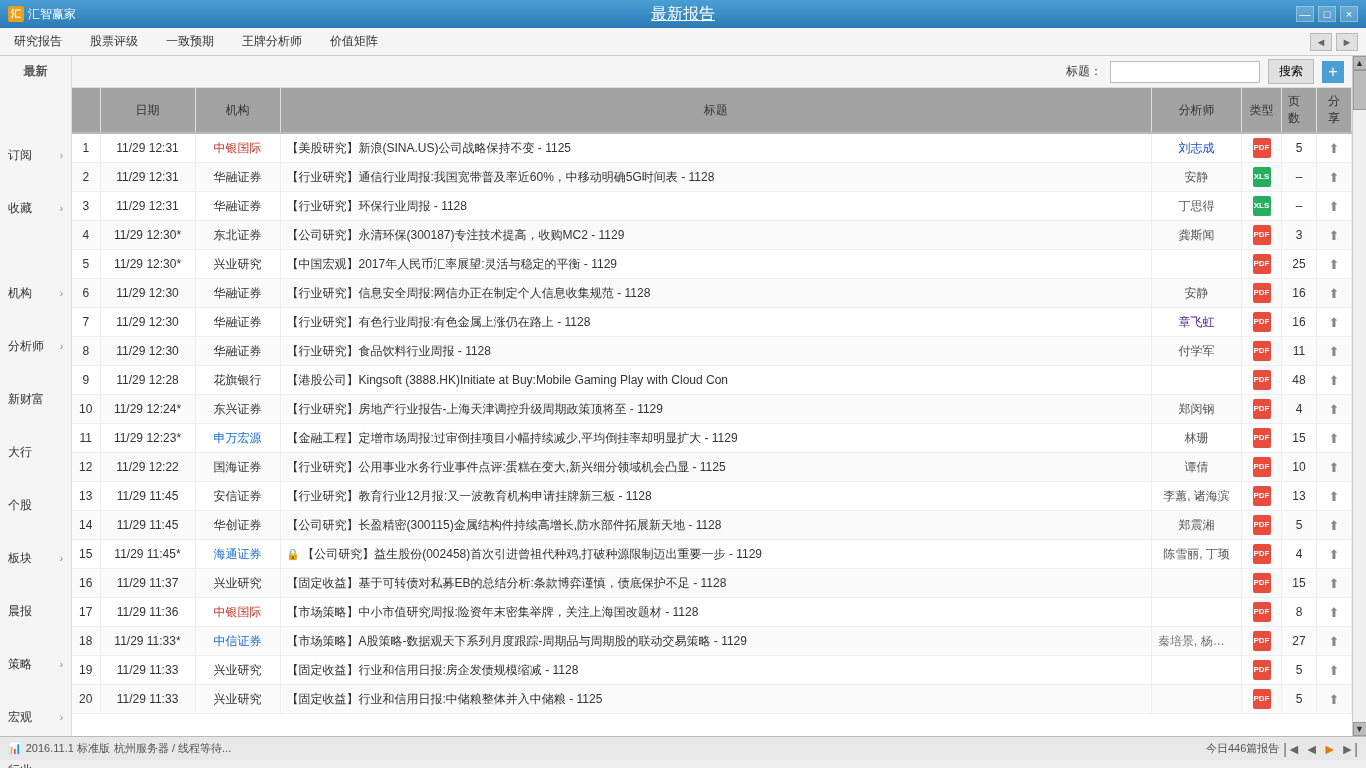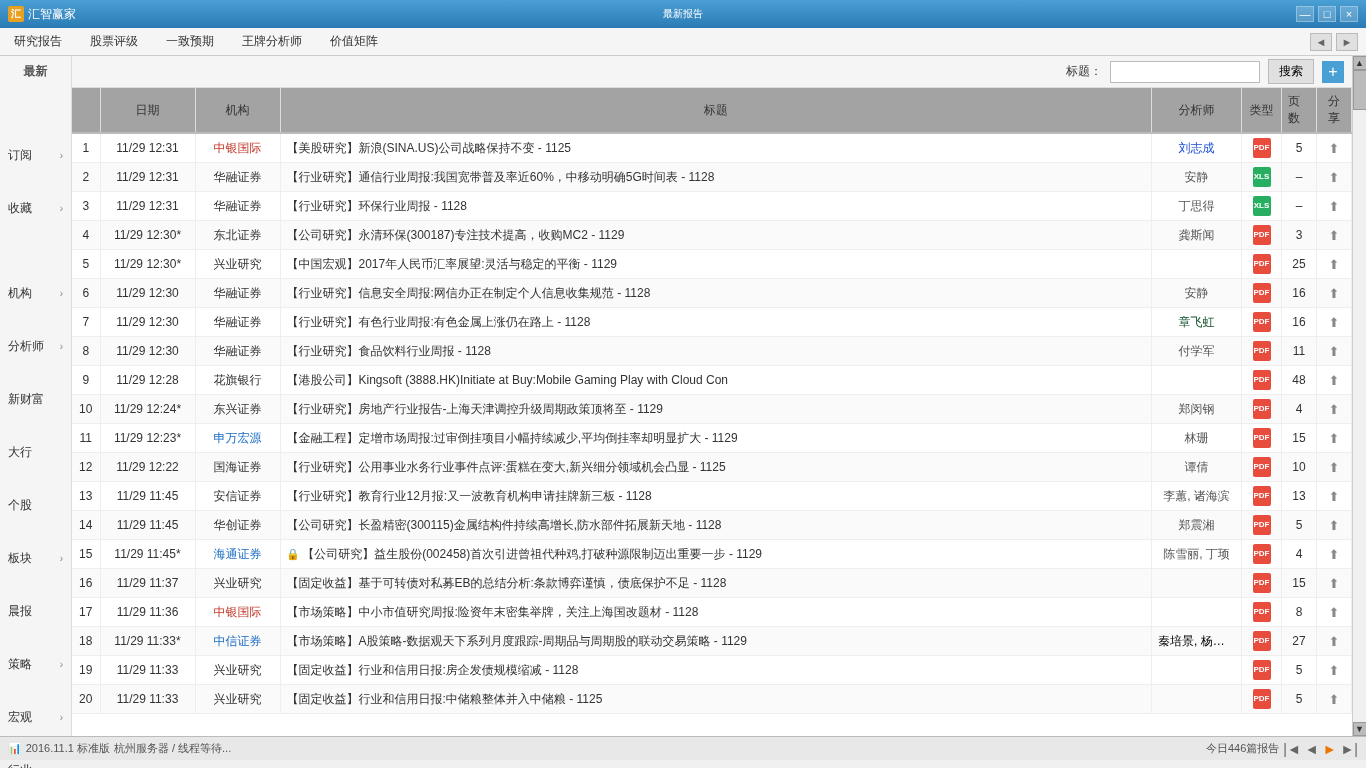--- a/index.html
+++ b/index.html
@@ -2,21 +2,21 @@
 <html><head>
   <meta charset="utf-8">
   <style>
     * { margin: 0; padding: 0; box-sizing: border-box; }
     body { font-family: 'Microsoft YaHei', '微软雅黑', SimSun, sans-serif; font-size: 12px; background: #f0f0f0; color: #333; width: 1366px; height: 768px; overflow: hidden; }
     
     
     #title-bar { background: linear-gradient(to bottom, #4a9fd4, #2a7bb5); height: 28px; display: flex; align-items: center; justify-content: space-between; padding: 0 8px; color: white; user-select: none; }
     #title-bar .app-icon { width: 16px; height: 16px; background: #e8a020; border-radius: 2px; display: flex; align-items: center; justify-content: center; font-size: 10px; font-weight: bold; color: white; margin-right: 4px; }
     #title-bar .title-left { display: flex; align-items: center; }
-    #title-bar .title-center { position: absolute; left: 50%; transform: translateX(-50%); font-size: 10px; }
+    #title-bar .title-center { position: absolute; left: 50%; transform: translateX(-50%); font-size: 16px; text-decoration: underline; }
     #title-bar .title-controls { display: flex; gap: 4px; }
     #title-bar .ctrl-btn { width: 18px; height: 16px; background: rgba(255,255,255,0.2); border: 1px solid rgba(255,255,255,0.3); display: flex; align-items: center; justify-content: center; font-size: 11px; cursor: pointer; color: white; }
 
     
     #menu-bar { background: #f5f5f5; border-bottom: 1px solid #ccc; height: 28px; display: flex; align-items: center; padding: 0 8px; gap: 16px; }
     #menu-bar .menu-item { font-size: 12px; color: #333; cursor: pointer; padding: 4px 6px; border-radius: 2px; }
     #menu-bar .nav-icons { margin-left: auto; display: flex; gap: 4px; }
     #menu-bar .nav-btn { width: 22px; height: 18px; background: #e0e0e0; border: 1px solid #bbb; display: flex; align-items: center; justify-content: center; cursor: pointer; font-size: 11px; color: #666; }
 
     
@@ -265,21 +265,21 @@
               <td class="col-analyst" style="color: rgb(85, 85, 85);">安静</td>
               <td class="col-type" style="text-align: center;"><span class="pdf-icon">PDF</span></td>
               <td class="col-pages" style="text-align: center;">16</td>
               <td class="col-share" style="text-align: center;"><span class="share-icon">⬆</span></td>
             </tr>
             <tr>
               <td class="col-num">7</td>
               <td class="col-date">11/29 12:30</td>
               <td class="col-inst">华融证券</td>
               <td class="col-title" style="overflow: hidden; text-overflow: ellipsis; white-space: nowrap;"><span>【行业研究】有色行业周报:有色金属上涨仍在路上 - 1128</span></td>
-              <td class="col-analyst" style="color: #14532d;">章飞虹</td>
+              <td class="col-analyst" style="color: #4c1d95;">章飞虹</td>
               <td class="col-type" style="text-align: center;"><span class="pdf-icon">PDF</span></td>
               <td class="col-pages" style="text-align: center;">16</td>
               <td class="col-share" style="text-align: center;"><span class="share-icon">⬆</span></td>
             </tr>
             <tr>
               <td class="col-num">8</td>
               <td class="col-date">11/29 12:30</td>
               <td class="col-inst">华融证券</td>
               <td class="col-title" style="overflow: hidden; text-overflow: ellipsis; white-space: nowrap;"><span>【行业研究】食品饮料行业周报 - 1128</span></td>
               <td class="col-analyst" style="color: rgb(85, 85, 85);">付学军</td>
@@ -375,21 +375,21 @@
               <td class="col-analyst" style="color: rgb(85, 85, 85);"></td>
               <td class="col-type" style="text-align: center;"><span class="pdf-icon">PDF</span></td>
               <td class="col-pages" style="text-align: center;">8</td>
               <td class="col-share" style="text-align: center;"><span class="share-icon">⬆</span></td>
             </tr>
             <tr>
               <td class="col-num">18</td>
               <td class="col-date">11/29 11:33*</td>
               <td class="col-inst" style="color: rgb(26, 108, 196);">中信证券</td>
               <td class="col-title" style="overflow: hidden; text-overflow: ellipsis; white-space: nowrap;"><span>【市场策略】A股策略-数据观天下系列月度跟踪-周期品与周期股的联动交易策略 - 1129</span></td>
-              <td class="col-analyst" style="color: #000000;">秦培景, 杨灵修</td>
+              <td class="col-analyst" style="color: #737373;">秦培景, 杨灵修</td>
               <td class="col-type" style="text-align: center;"><span class="pdf-icon">PDF</span></td>
               <td class="col-pages" style="text-align: center;">27</td>
               <td class="col-share" style="text-align: center;"><span class="share-icon">⬆</span></td>
             </tr>
             <tr>
               <td class="col-num">19</td>
               <td class="col-date">11/29 11:33</td>
               <td class="col-inst">兴业研究</td>
               <td class="col-title" style="overflow: hidden; text-overflow: ellipsis; white-space: nowrap;"><span>【固定收益】行业和信用日报:房企发债规模缩减 - 1128</span></td>
               <td class="col-analyst" style="color: rgb(85, 85, 85);"></td>

